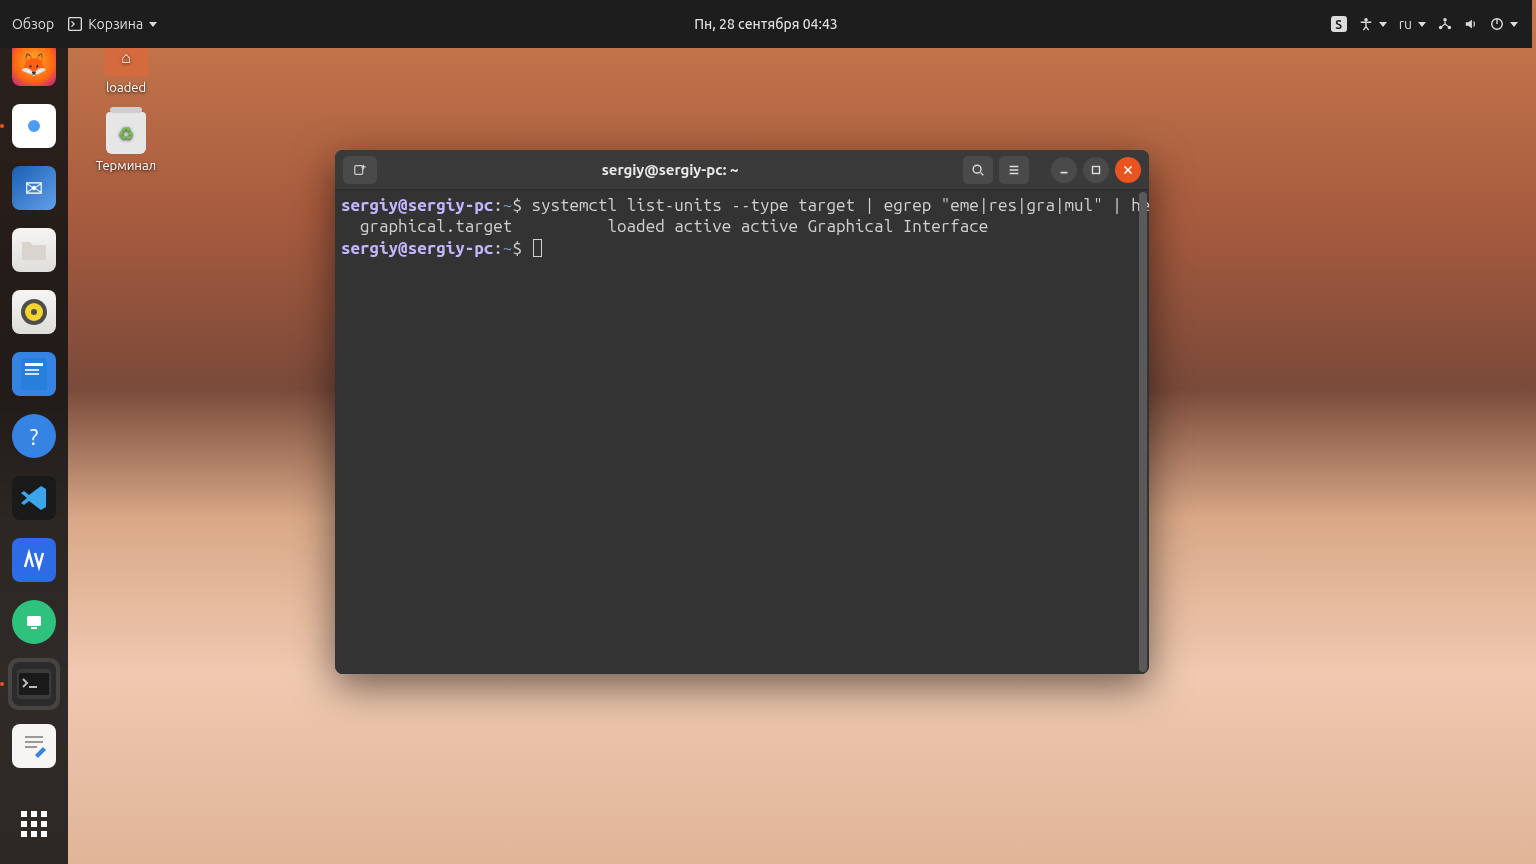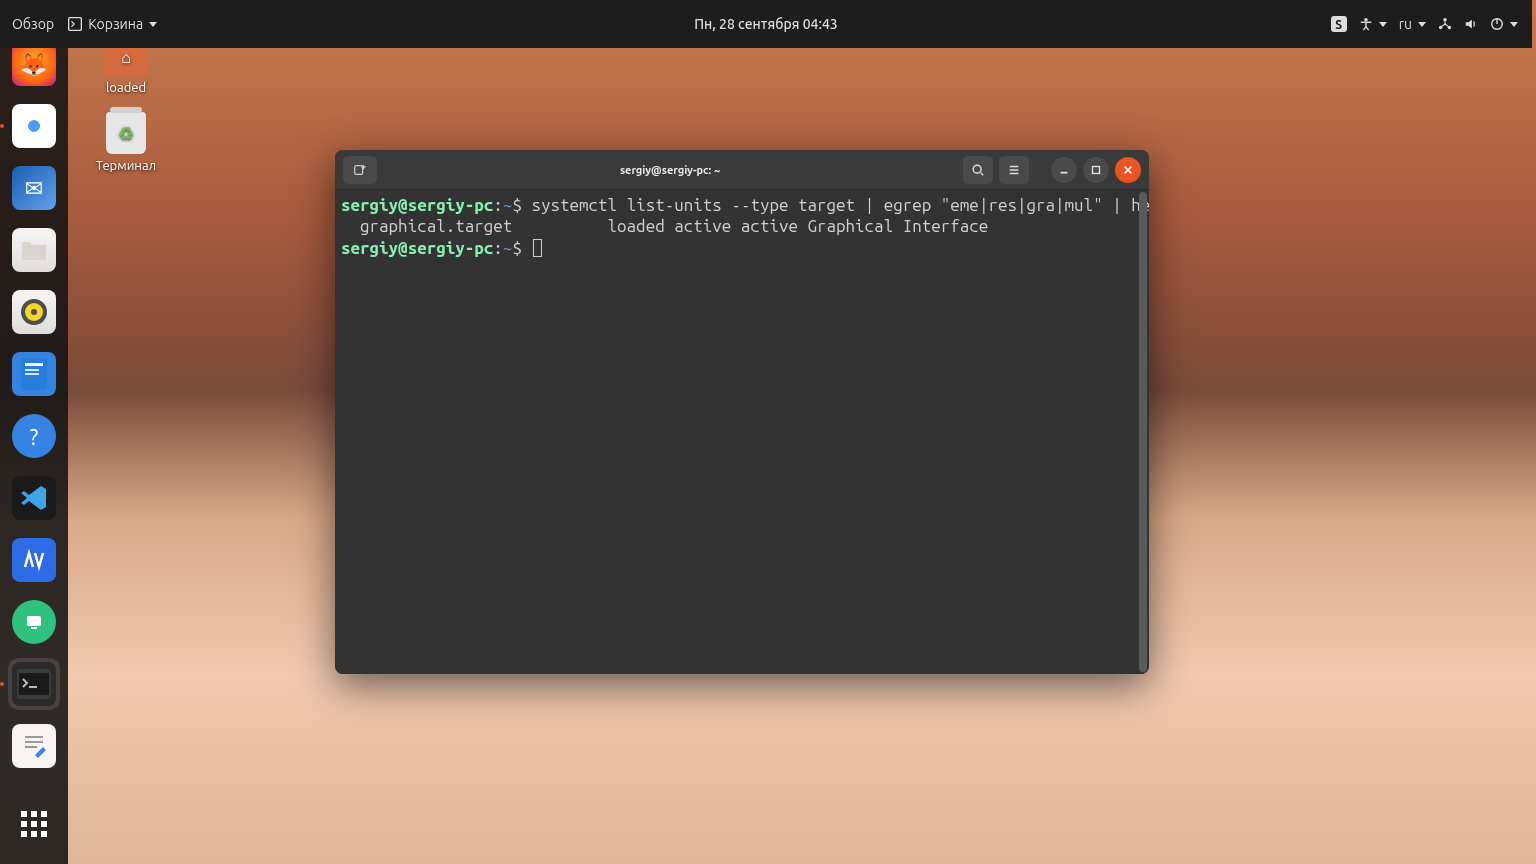--- a/index.html
+++ b/index.html
@@ -77,21 +77,21 @@
     background:#3a3a3a; border-radius:8px; box-shadow:0 12px 40px rgba(0,0,0,0.55);
     display:flex; flex-direction:column; overflow:hidden; z-index:30;
   }
   .titlebar{
     height:40px; background:#3a3a3a; display:flex; align-items:center;
     padding:0 8px; gap:6px; border-bottom:1px solid #2a2a2a;
   }
   .titlebar .new-tab{
     width:34px;height:28px;border-radius:5px;background:#4a4a4a;display:flex;align-items:center;justify-content:center;cursor:pointer;
   }
-  .titlebar .title{ flex:1; text-align:center; color:#eaeaea; font-weight:600; font-size:11px;}
+  .titlebar .title{ flex:1; text-align:center; color:#eaeaea; font-weight:600; font-size:15px;}
   .titlebar .btn{
     width:30px;height:28px;border-radius:5px;background:#4a4a4a;display:flex;align-items:center;justify-content:center;cursor:pointer;color:#ddd;
   }
   .titlebar .btn.round{ width:26px;height:26px;border-radius:50%;}
   .titlebar .btn.close{ background:#E95420;color:#fff;}
   .titlebar svg{ width:14px;height:14px;fill:#ddd;}
   .titlebar .close svg{ fill:#fff; }
   .titlebar .gap{ width:10px; }
 
   .term-body{
@@ -104,21 +104,21 @@
   .term-body{ background:#300a24; }
   .term-body{ background:#2b2b2b; }
   .term-body{ background:#300a24; }
   
   .term-body{ background:#333333; }
   .term-scroll{
     position:absolute; right:2px; top:2px; bottom:2px; width:8px;
     background:#5a5a5a; border-radius:4px;
   }
 
-  .p-user{ color:#86efac; font-weight:bold;}
+  .p-user{ color:#c4b5fd; font-weight:bold;}
   .p-colon{ color:#d0d0d0;}
   .p-path{ color:#729fcf;}
   .p-cmd { color:#d0d0d0;}
   .cursor-block{
     display:inline-block;width:9px;height:18px;border:1px solid #d0d0d0;vertical-align:text-bottom;margin-left:2px;
   }
 </style>
 </head>
 <body>
 

